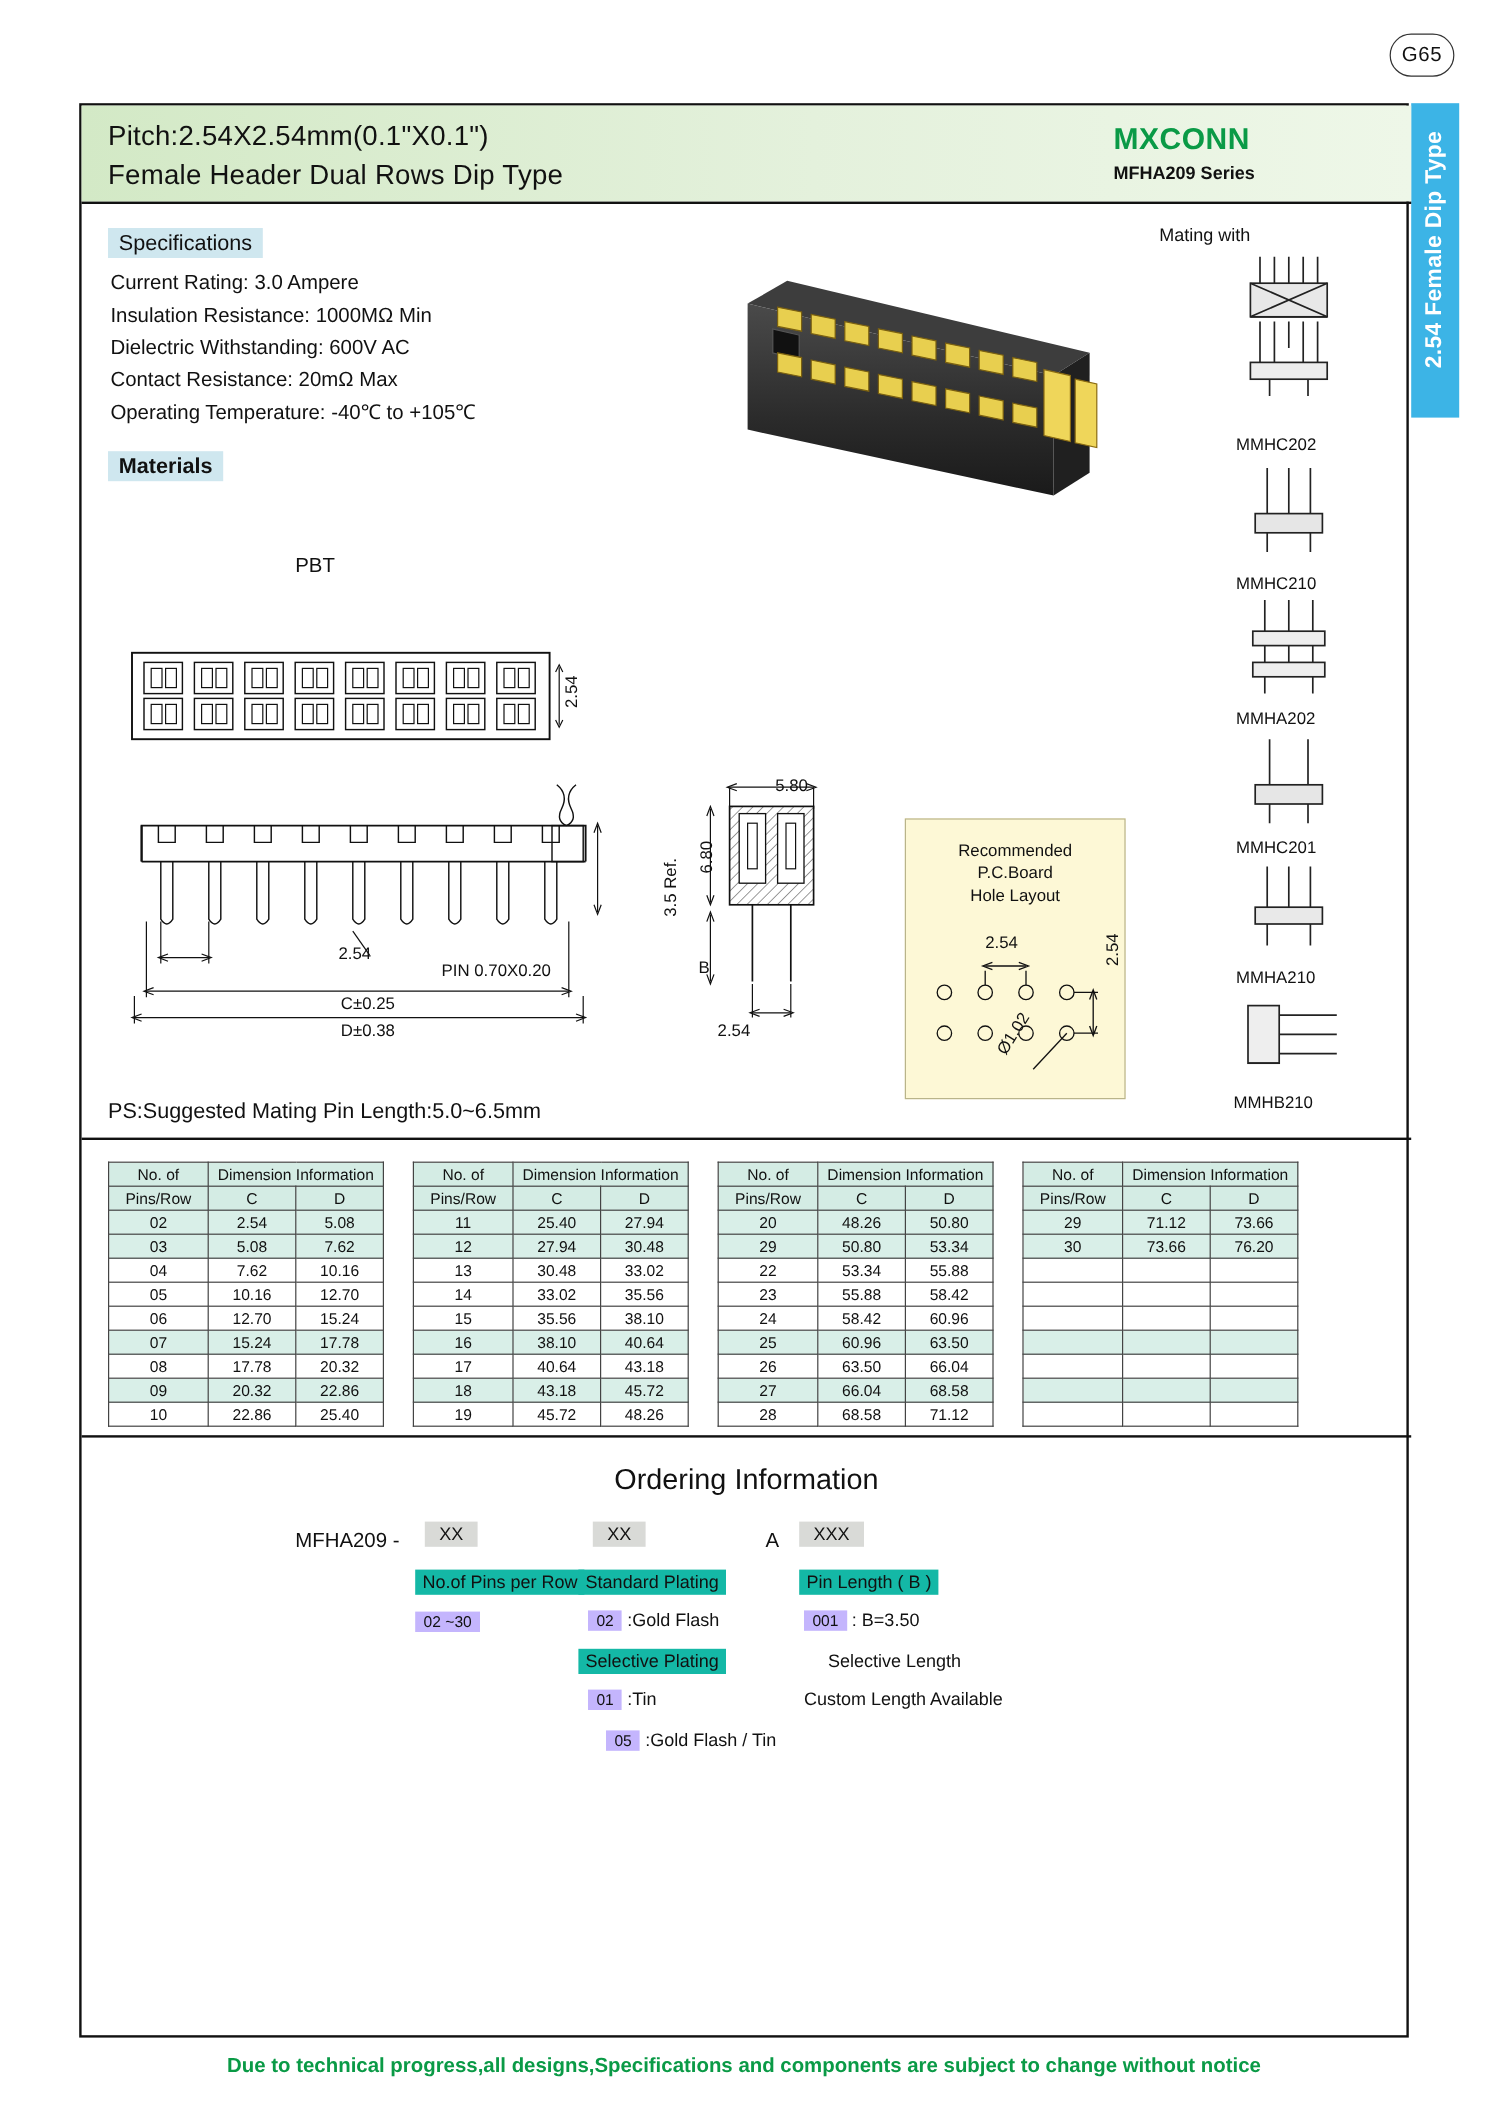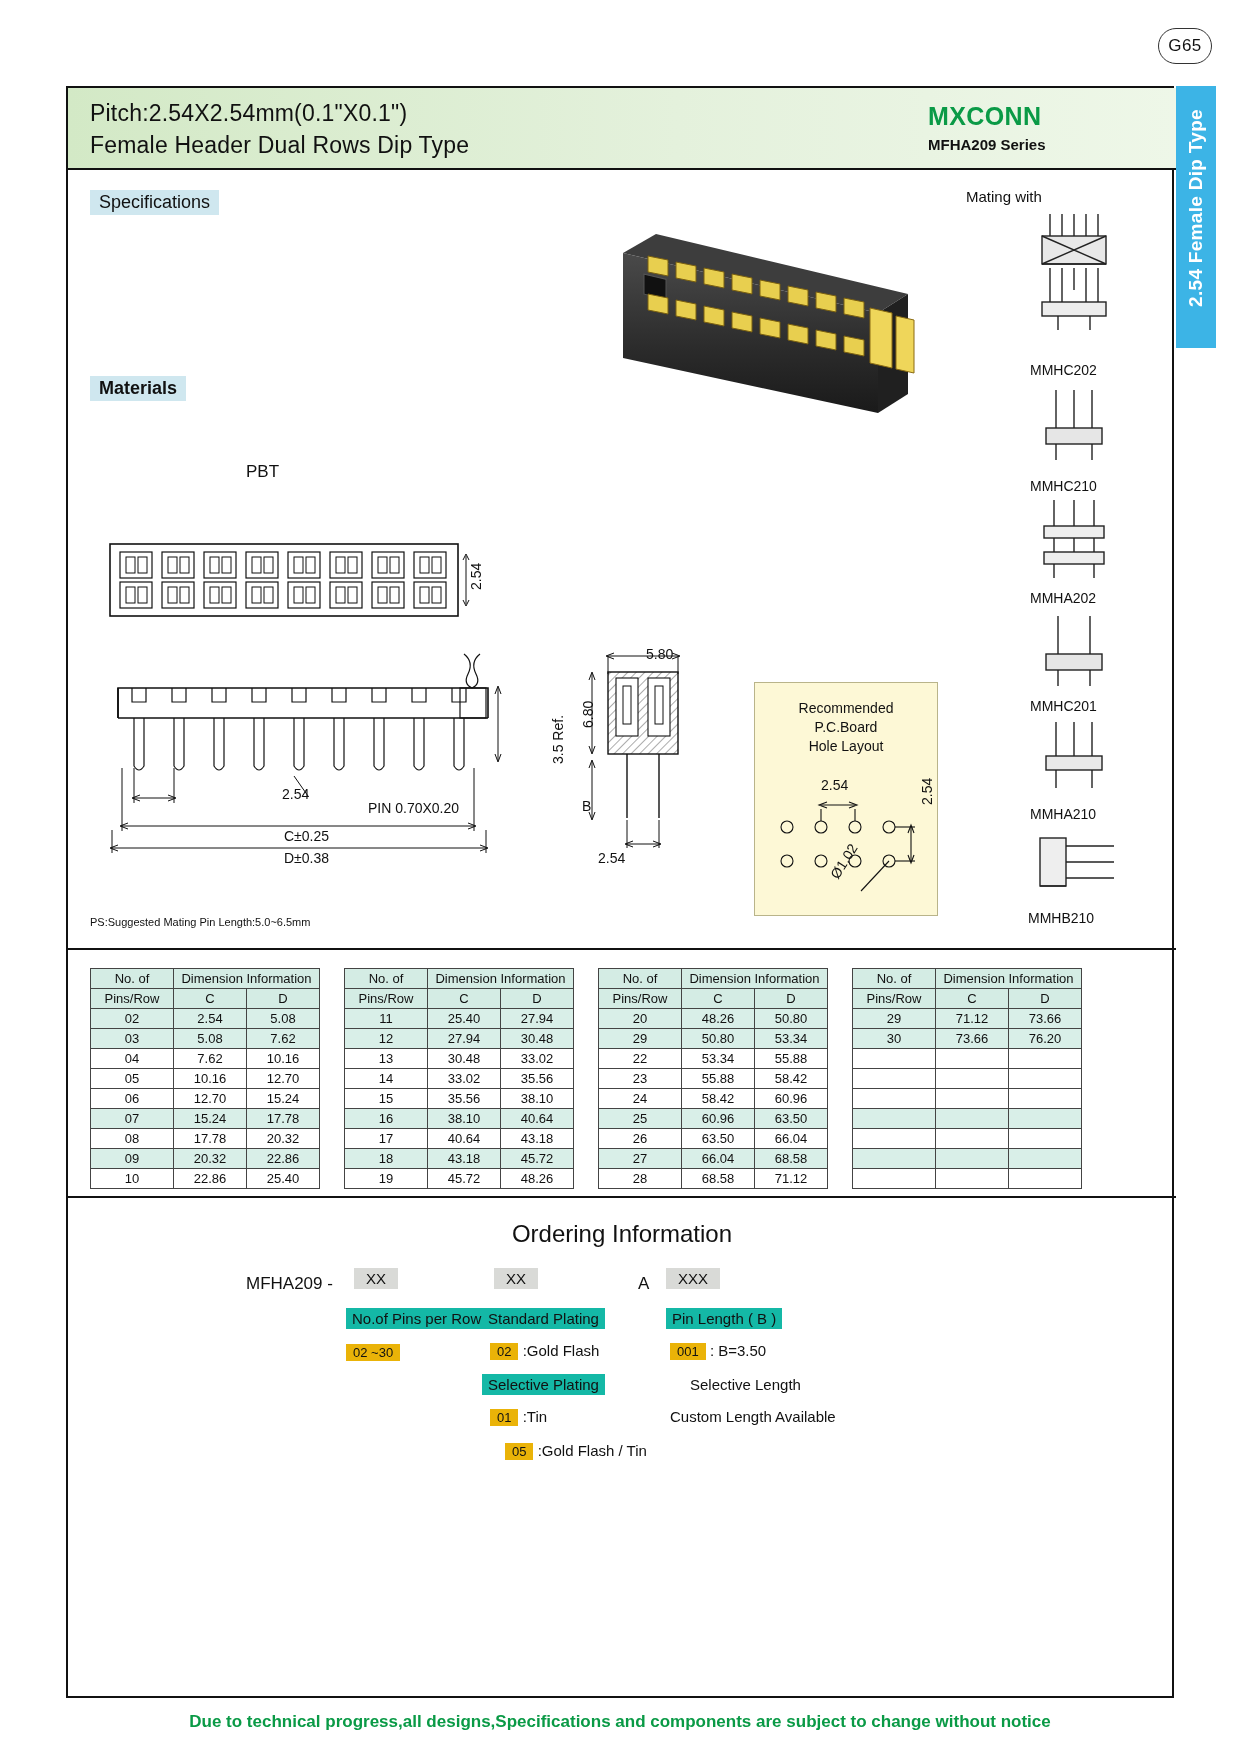--- a/index.html
+++ b/index.html
@@ -65,21 +65,21 @@
   
   .mating-title{position:absolute;left:898px;top:100px;font-size:15px;color:#111;}
   .mate-lbl{position:absolute;font-size:14px;color:#111;}
 
   
   .photo{position:absolute;left:480px;top:120px;width:380px;height:310px;}
 
   
   .drawings{position:absolute;left:0;top:440px;width:1108px;height:400px;}
   .dim-txt{position:absolute;font-size:14px;color:#111;font-family:"Liberation Sans",sans-serif;}
-  .ps-note{position:absolute;left:22px;top:828px;font-size:11px;color:#111;}
+  .ps-note{position:absolute;left:22px;top:828px;font-size:18px;color:#111;}
 
   .pcb-box{
     position:absolute;left:686px;top:594px;width:182px;height:232px;
     background:#fdf8d6;border:1px solid #b9b48a;
   }
   .pcb-title{position:absolute;width:182px;text-align:center;top:16px;font-size:14px;line-height:19px;color:#111;}
 
   
   .tables{
     position:absolute;left:0;top:860px;width:1108px;height:250px;
@@ -95,21 +95,21 @@
   }
   table.dim th{background:#d4ece4;font-weight:normal;}
   .cw1{width:82px;}
   .cw2{width:72px;}
   .row-alt{background:#d9efe8;}
 
   
   .ord-title{position:absolute;left:0;width:1108px;text-align:center;top:1132px;font-size:24px;color:#111;}
   .ord{position:absolute;font-size:15px;color:#111;}
   .chip{background:#d9dad7;padding:2px 12px;font-size:15px;color:#111;}
-  .chip-sm{background:#eab308;padding:1px 7px;font-size:13px;color:#111;text-align:right;}
+  .chip-sm{background:#c4b5fd;padding:1px 7px;font-size:13px;color:#111;text-align:right;}
   .lbl-hl{background:#14b8a6;padding:2px 6px;font-size:15px;color:#111;}
   .pack-note{position:absolute;left:0;width:1108px;text-align:center;top:1556px;font-size:14px;color:#111;}
 
   
   .footer{
     position:absolute;left:0;top:1712px;width:1240px;text-align:center;
     font-size:17px;color:#0a9a46;font-weight:bold;
   }
   svg{display:block;}
 </style>
@@ -129,20 +129,27 @@
   <div class="frame">
 
     <div class="header">
       <div class="title1">Pitch:2.54X2.54mm(0.1"X0.1")</div>
       <div class="title2">Female Header Dual Rows Dip Type</div>
       <div class="brand">MXCONN</div>
       <div class="series">MFHA209 Series</div>
     </div>
 
     <div class="spec-hd">Specifications</div>
+    <div class="spec-list">
+      <div>Current Rating: 3.0 Ampere</div>
+      <div>Insulation Resistance: 1000MΩ Min</div>
+      <div>Dielectric Withstanding: 600V AC</div>
+      <div>Contact  Resistance: 20mΩ Max</div>
+      <div>Operating Temperature: -40℃ to +105℃</div>
+    </div>
 
     <div class="mat-hd">Materials</div>
     <div class="mat-pbt">PBT</div>
 
     <div class="photo">
       <svg width="380" height="310" viewBox="0 0 380 310">
         <defs>
           <linearGradient id="bodyg" x1="0" y1="0" x2="0" y2="1">
             <stop offset="0%" stop-color="#4a4a4a"></stop>
             <stop offset="60%" stop-color="#2b2b2b"></stop>

